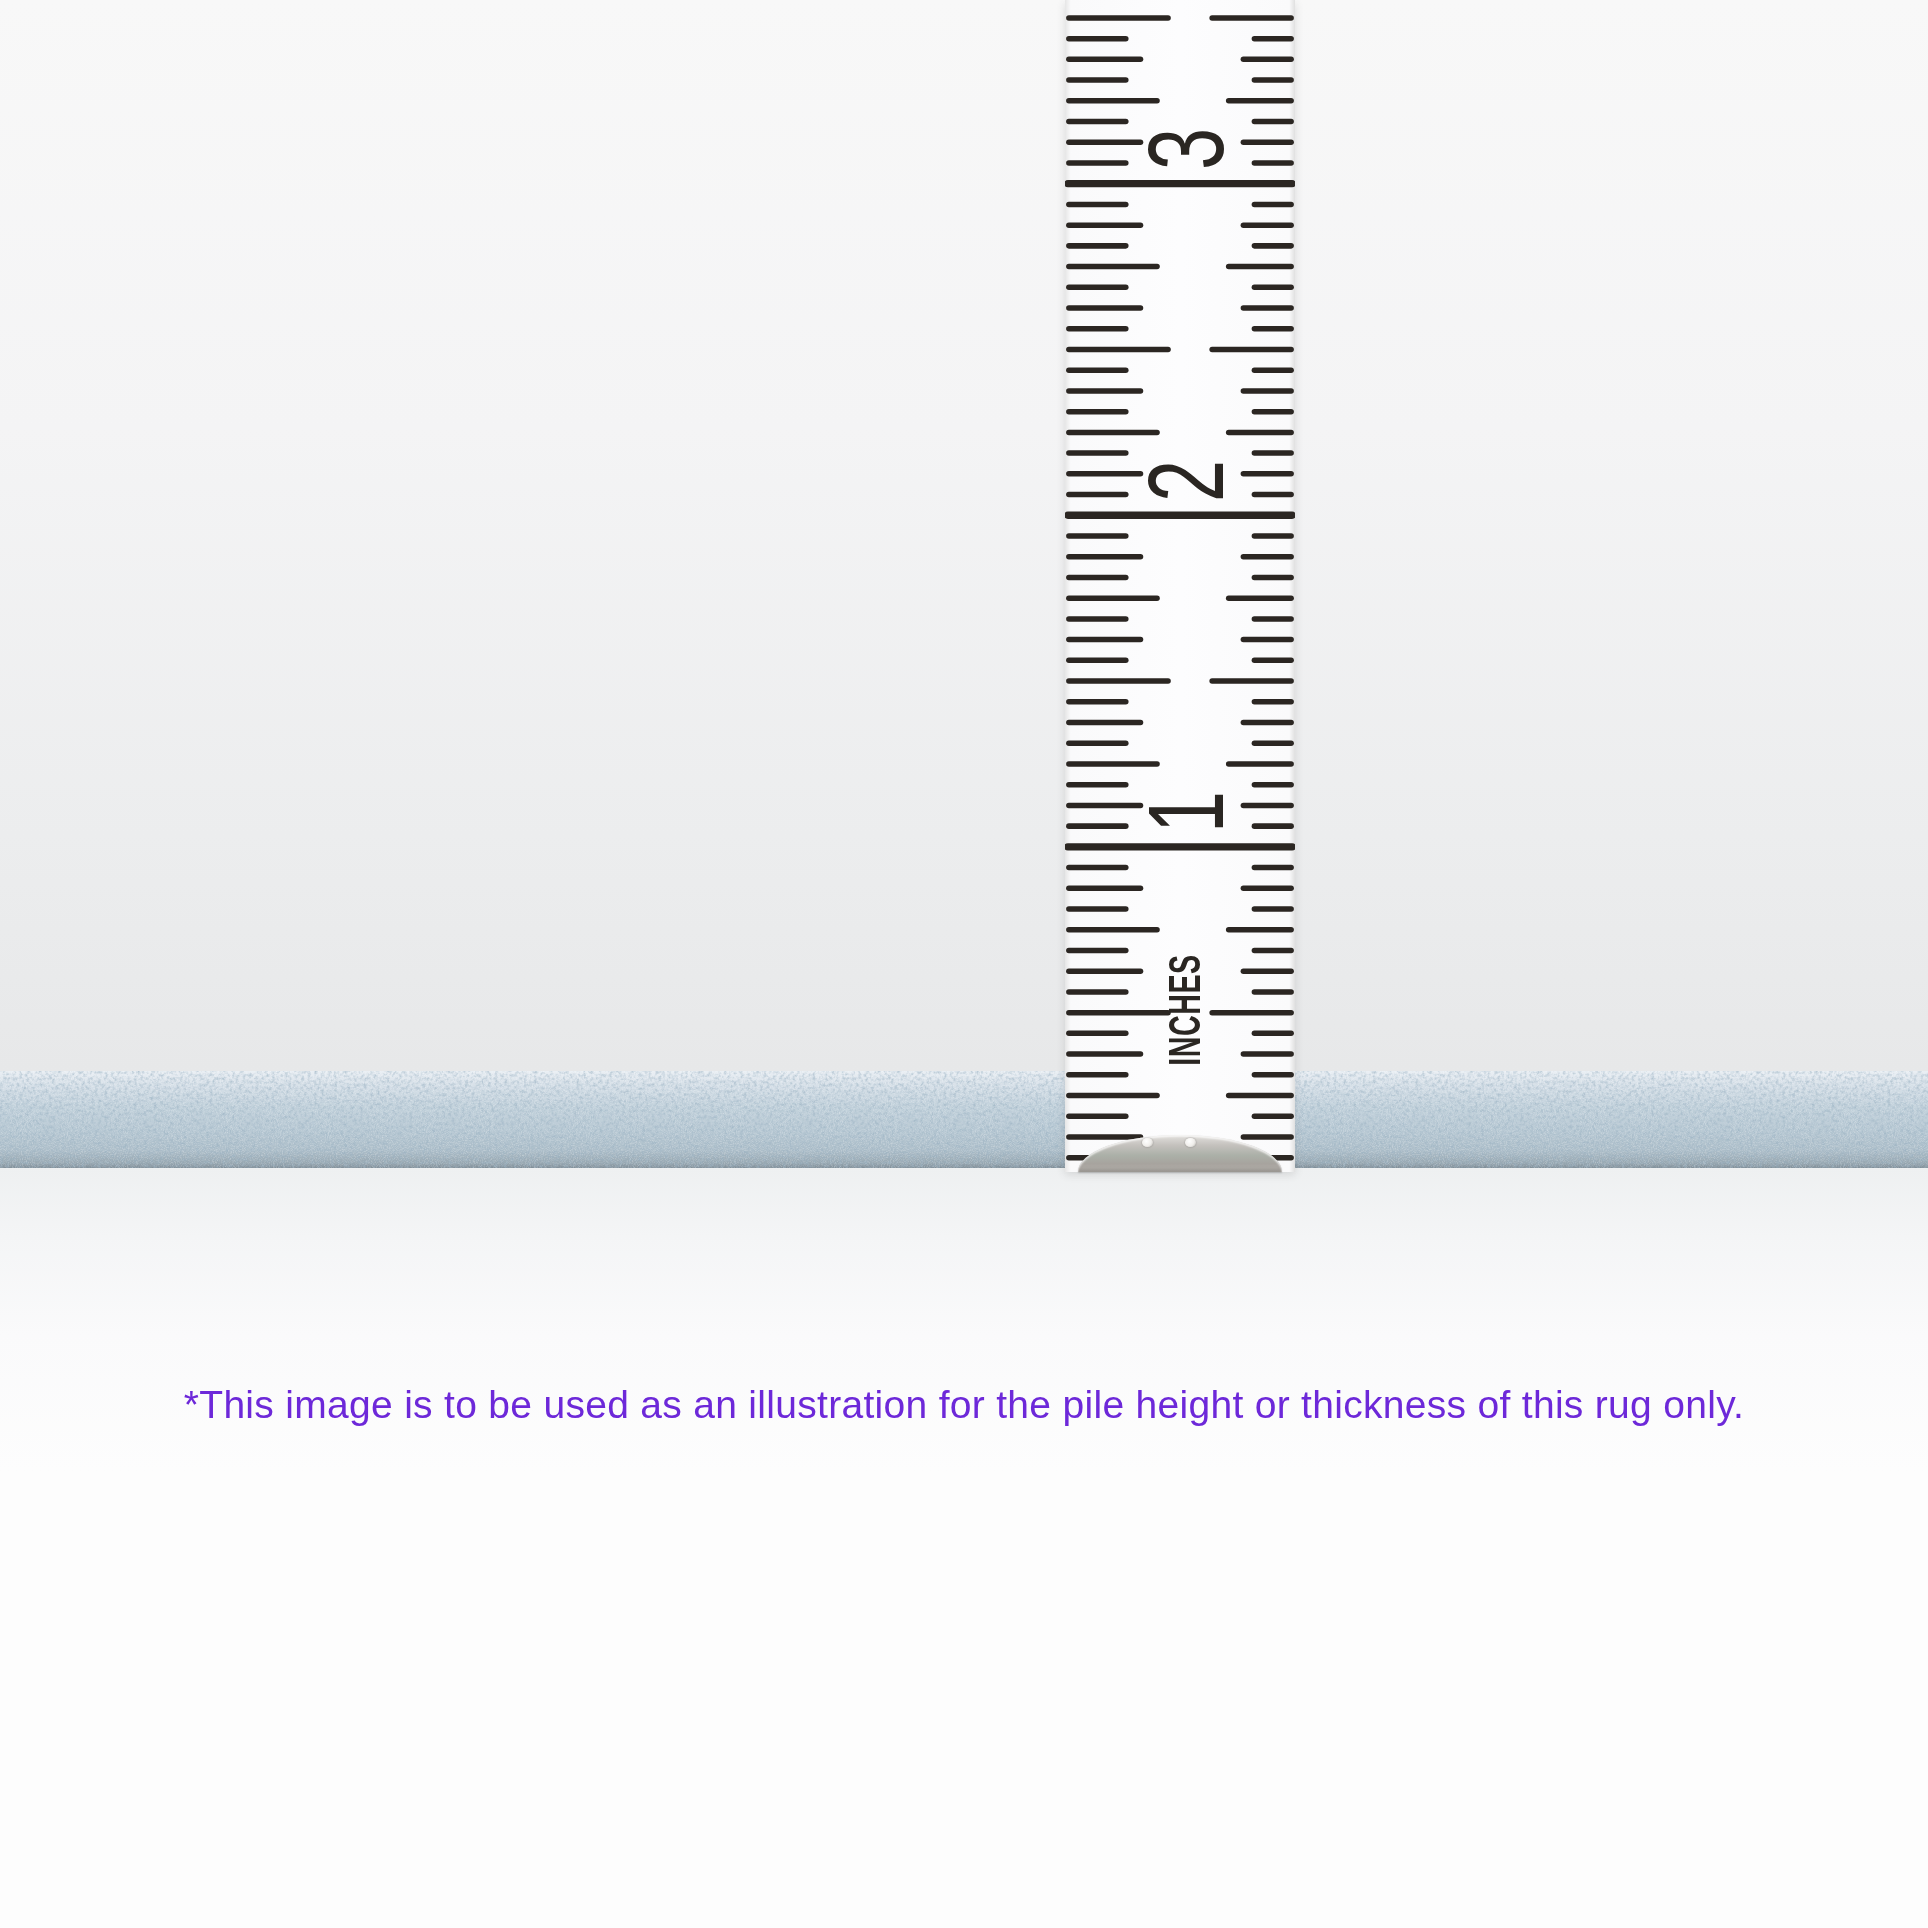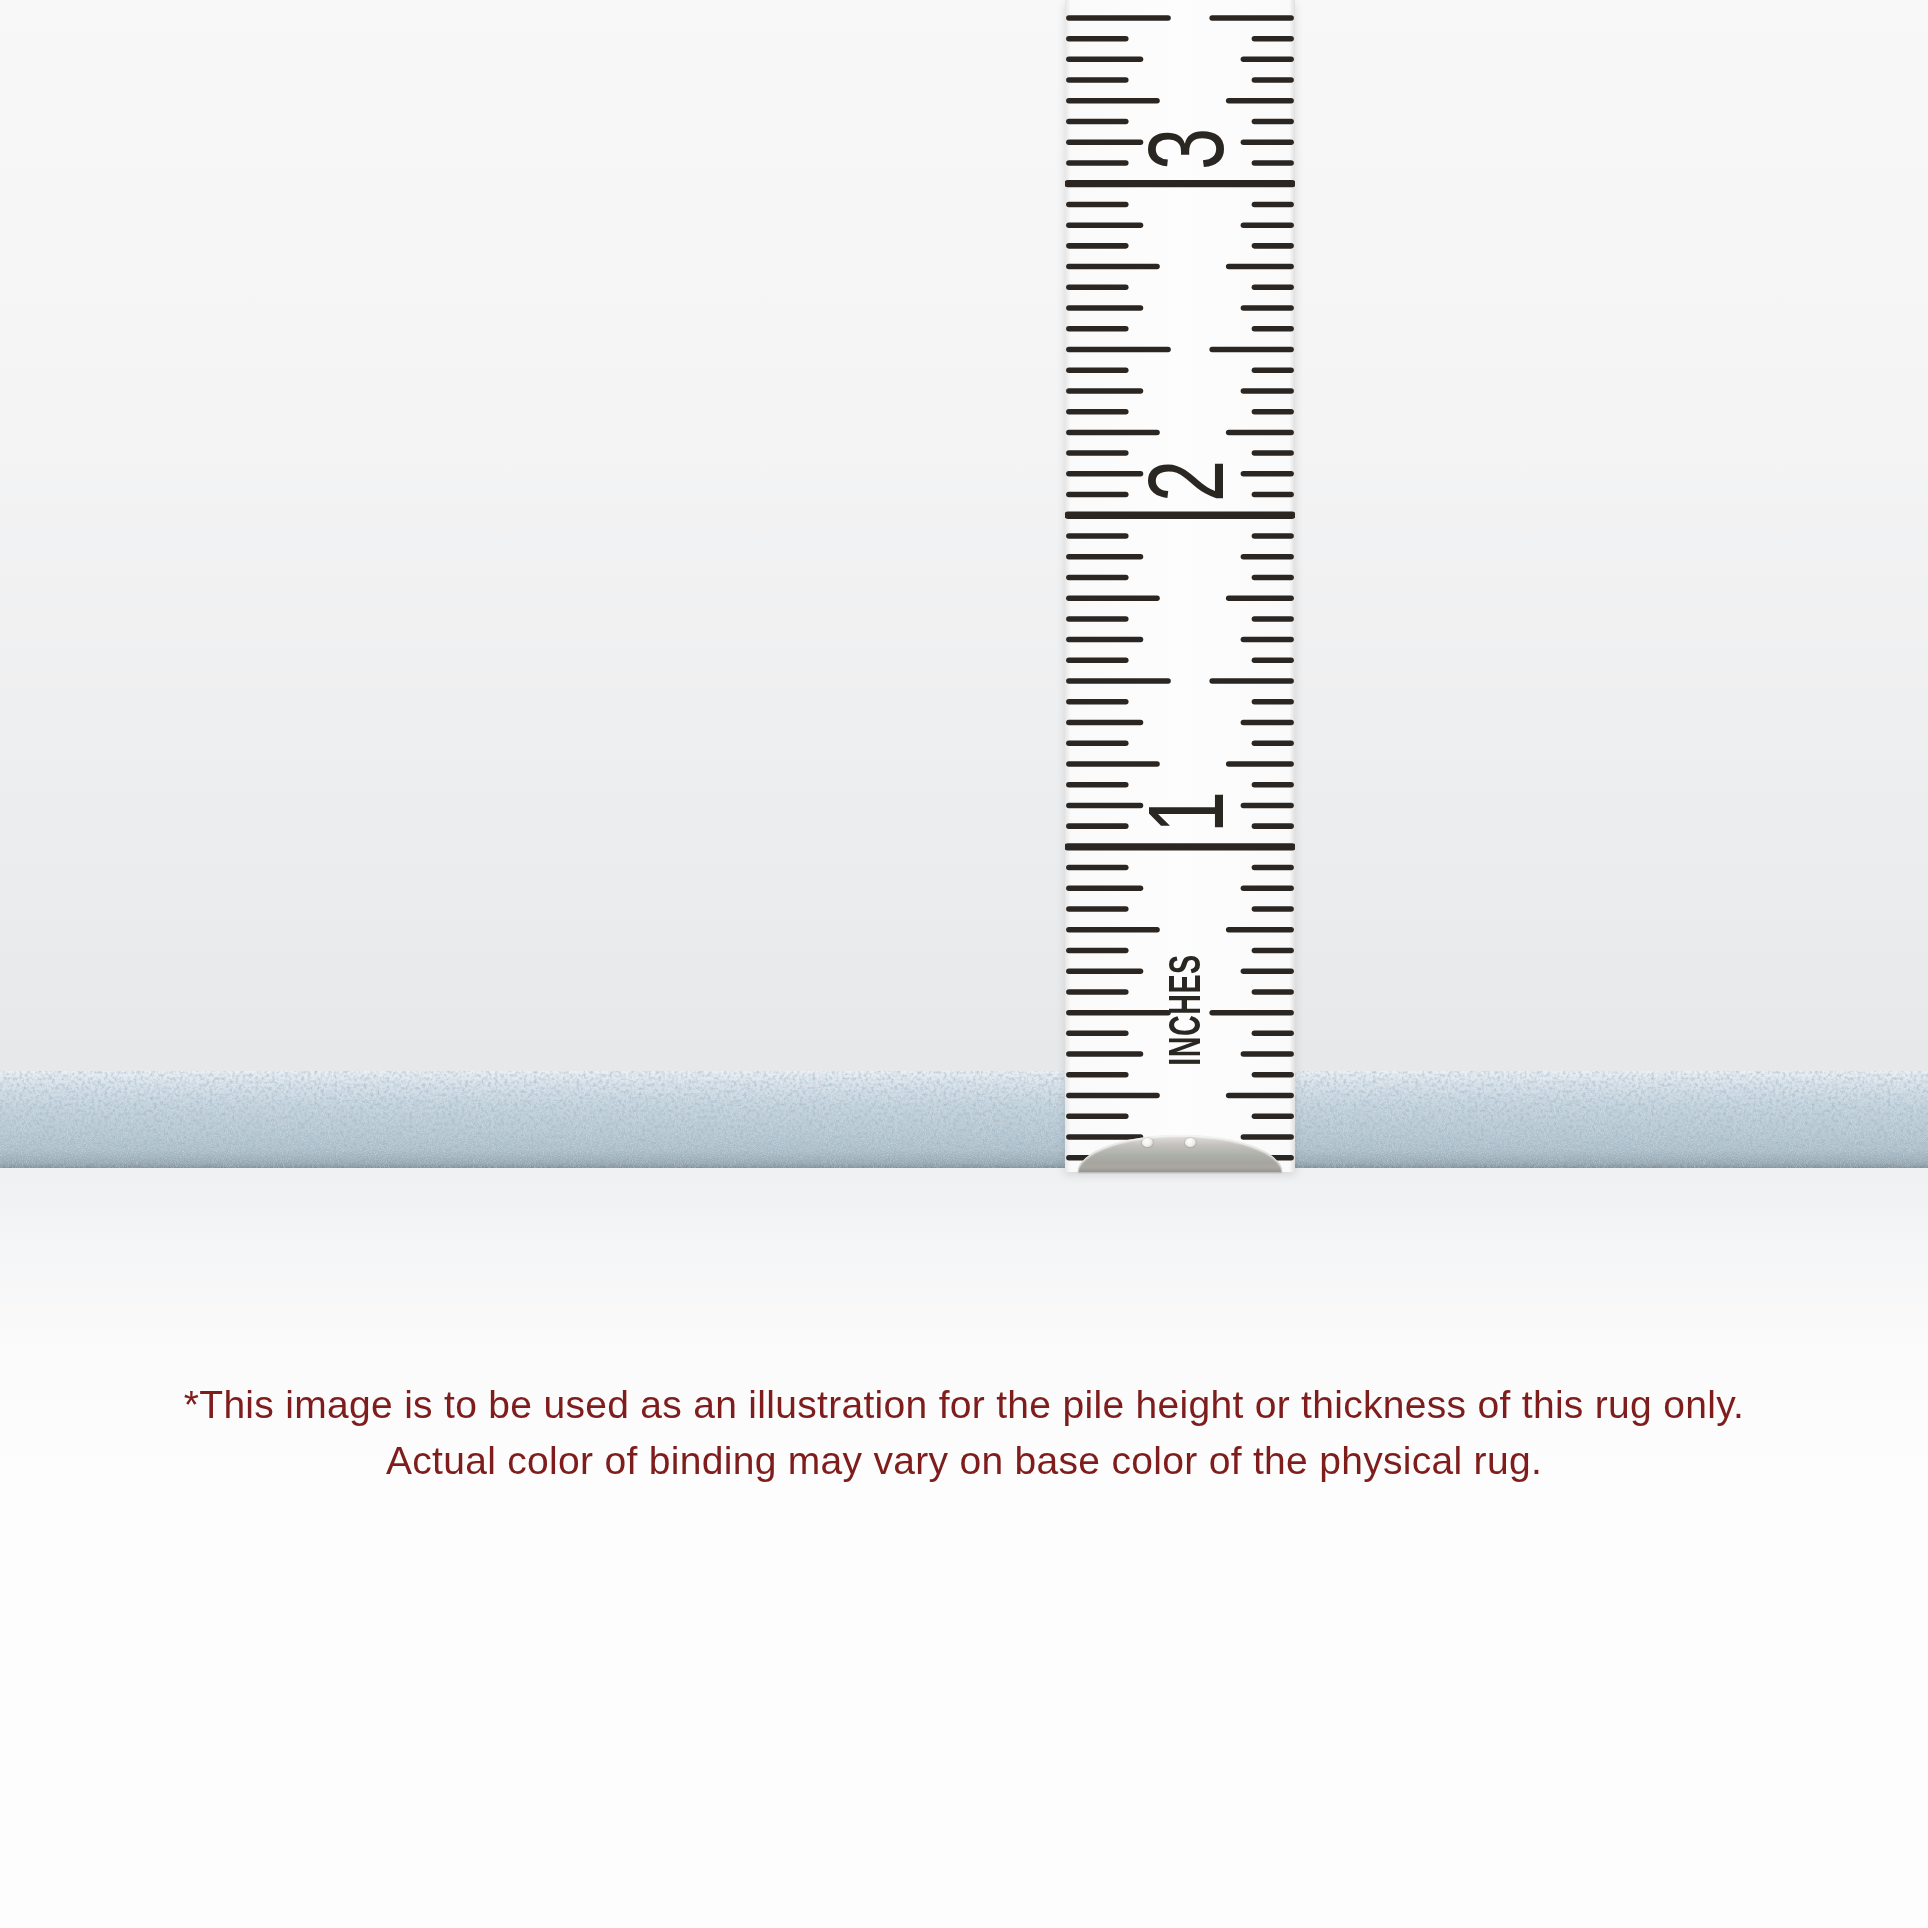--- a/index.html
+++ b/index.html
@@ -50,21 +50,21 @@
   .rivet{
     position:absolute;top:2.8px;width:11px;height:9.2px;border-radius:50%;
     background:radial-gradient(circle at 40% 35%,#ffffff 0%,#f0eeeb 55%,#b5b2ae 100%);
     box-shadow:0 0 1.8px rgba(0,0,0,.35);
   }
   .rivet.r1{left:64px;}
   .rivet.r2{left:107px;}
   
   .disclaimer{
     position:absolute;left:0;top:1377px;width:100%;
-    text-align:center;color:#7f1d1d;font-size:39px;line-height:56px;
+    text-align:center;color:#6d28d9;font-size:39px;line-height:56px;
     letter-spacing:0.3px;font-weight:400;
   }
   .disclaimer div{white-space:nowrap;}
 </style>
 </head>
 <body>
 
 <div class="stage">
 
   <div class="bg-upper"></div>
@@ -205,17 +205,16 @@
       <span class="rivet r1"></span>
       <span class="rivet r2"></span>
     </div>
   <div class="ruler-num" style="left: 121px; top: 149px;">3</div>
       <div class="ruler-num" style="left: 121px; top: 481px;">2</div>
       <div class="ruler-num" style="left: 121px; top: 812px;">1</div>
     </div>
 
   <div class="disclaimer">
     <div>*This image is to be used as an illustration for the pile height or thickness of this rug only.</div>
-    <div>Actual color of binding may vary on base color of the physical rug.</div>
   </div>
 
 </div>
 
 
 </body></html>

